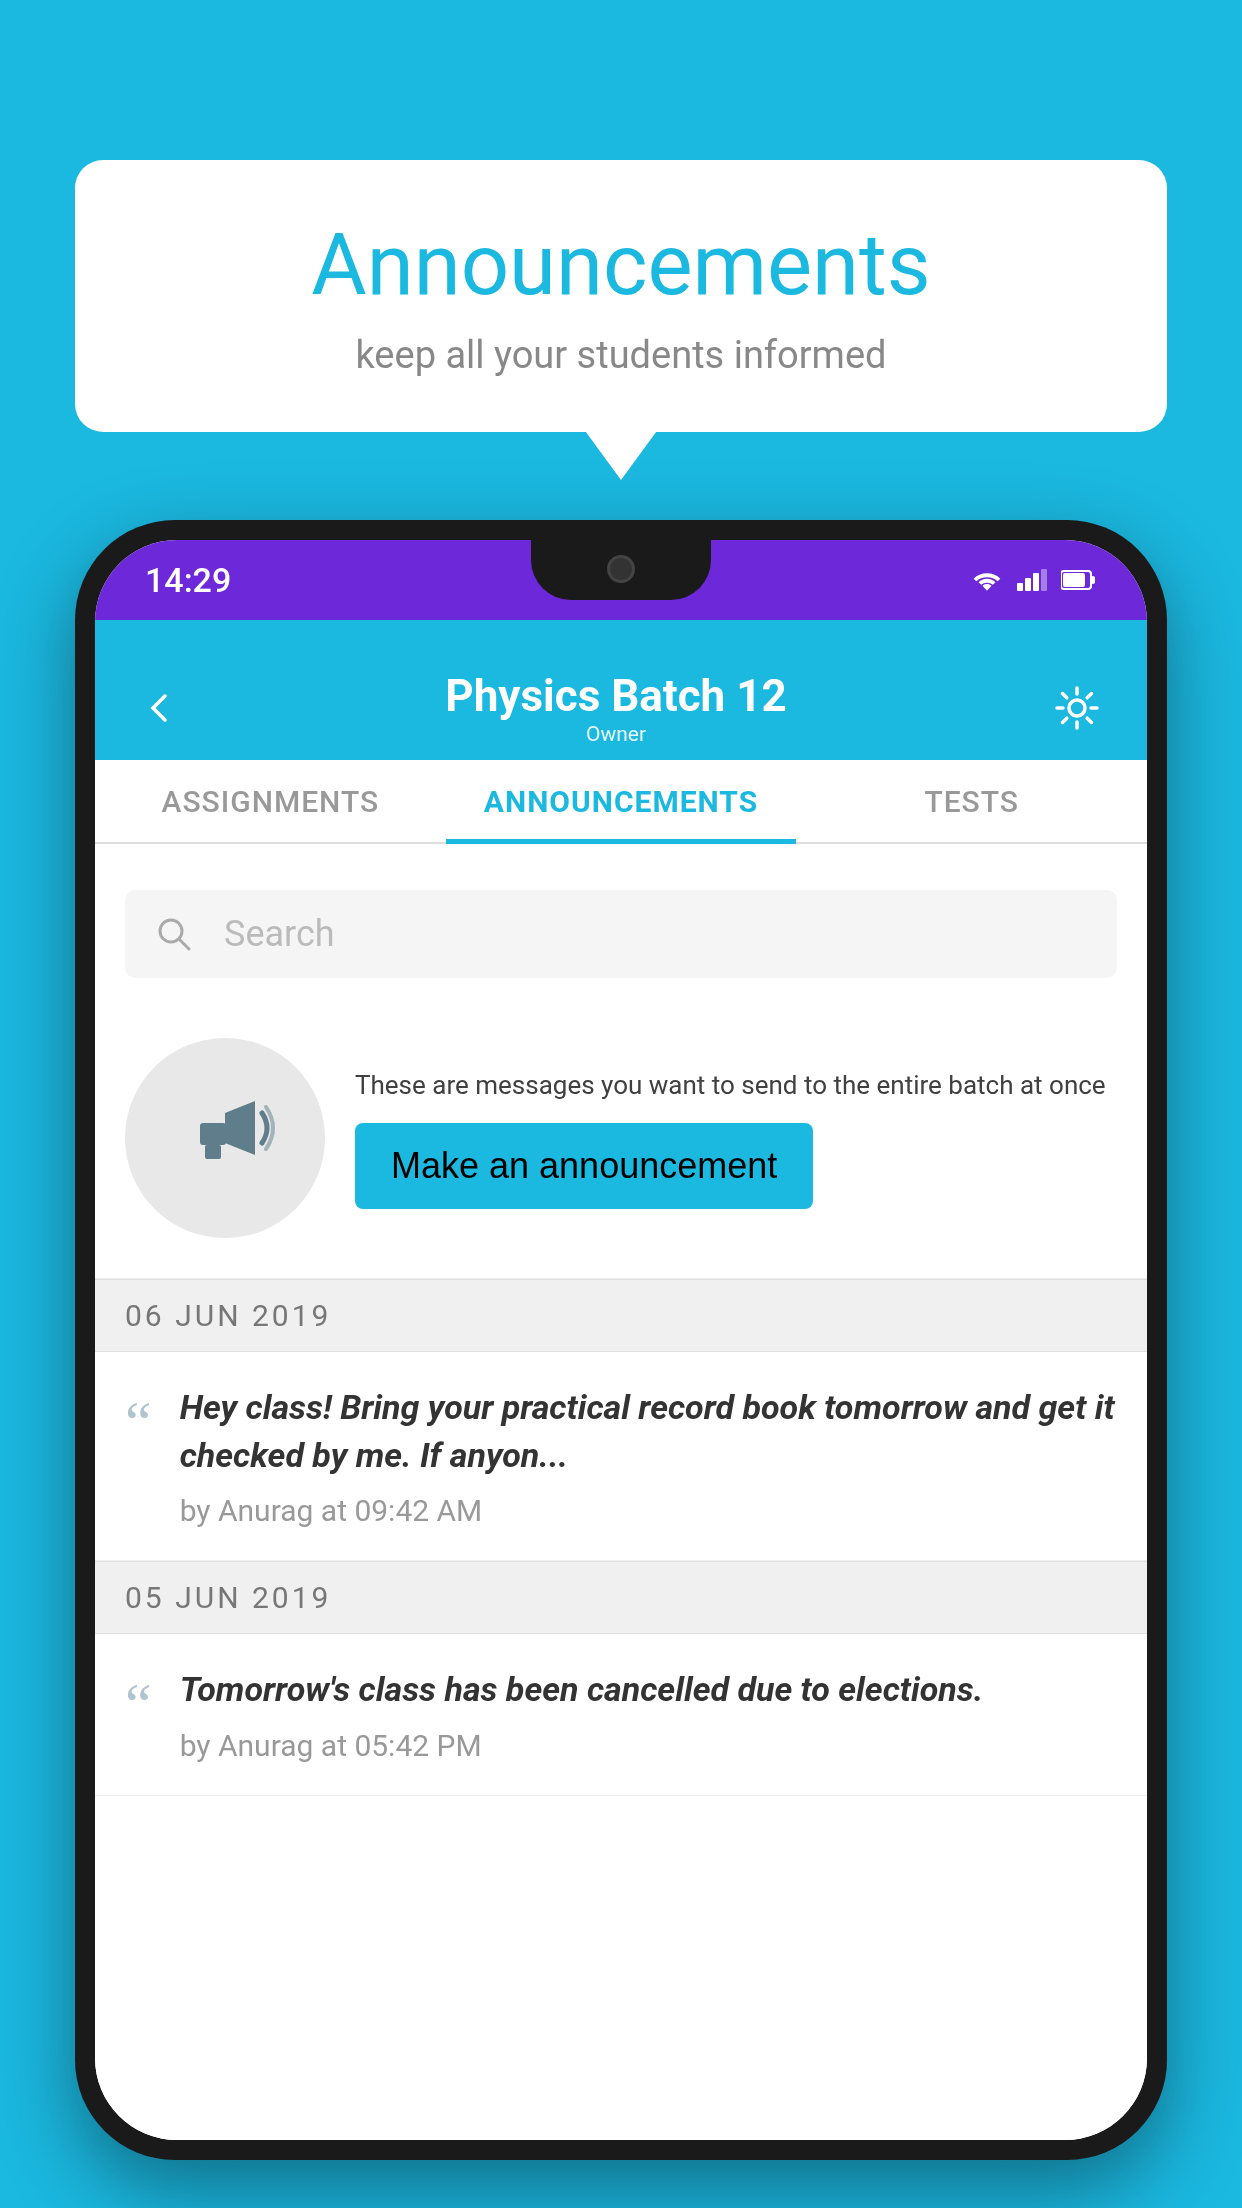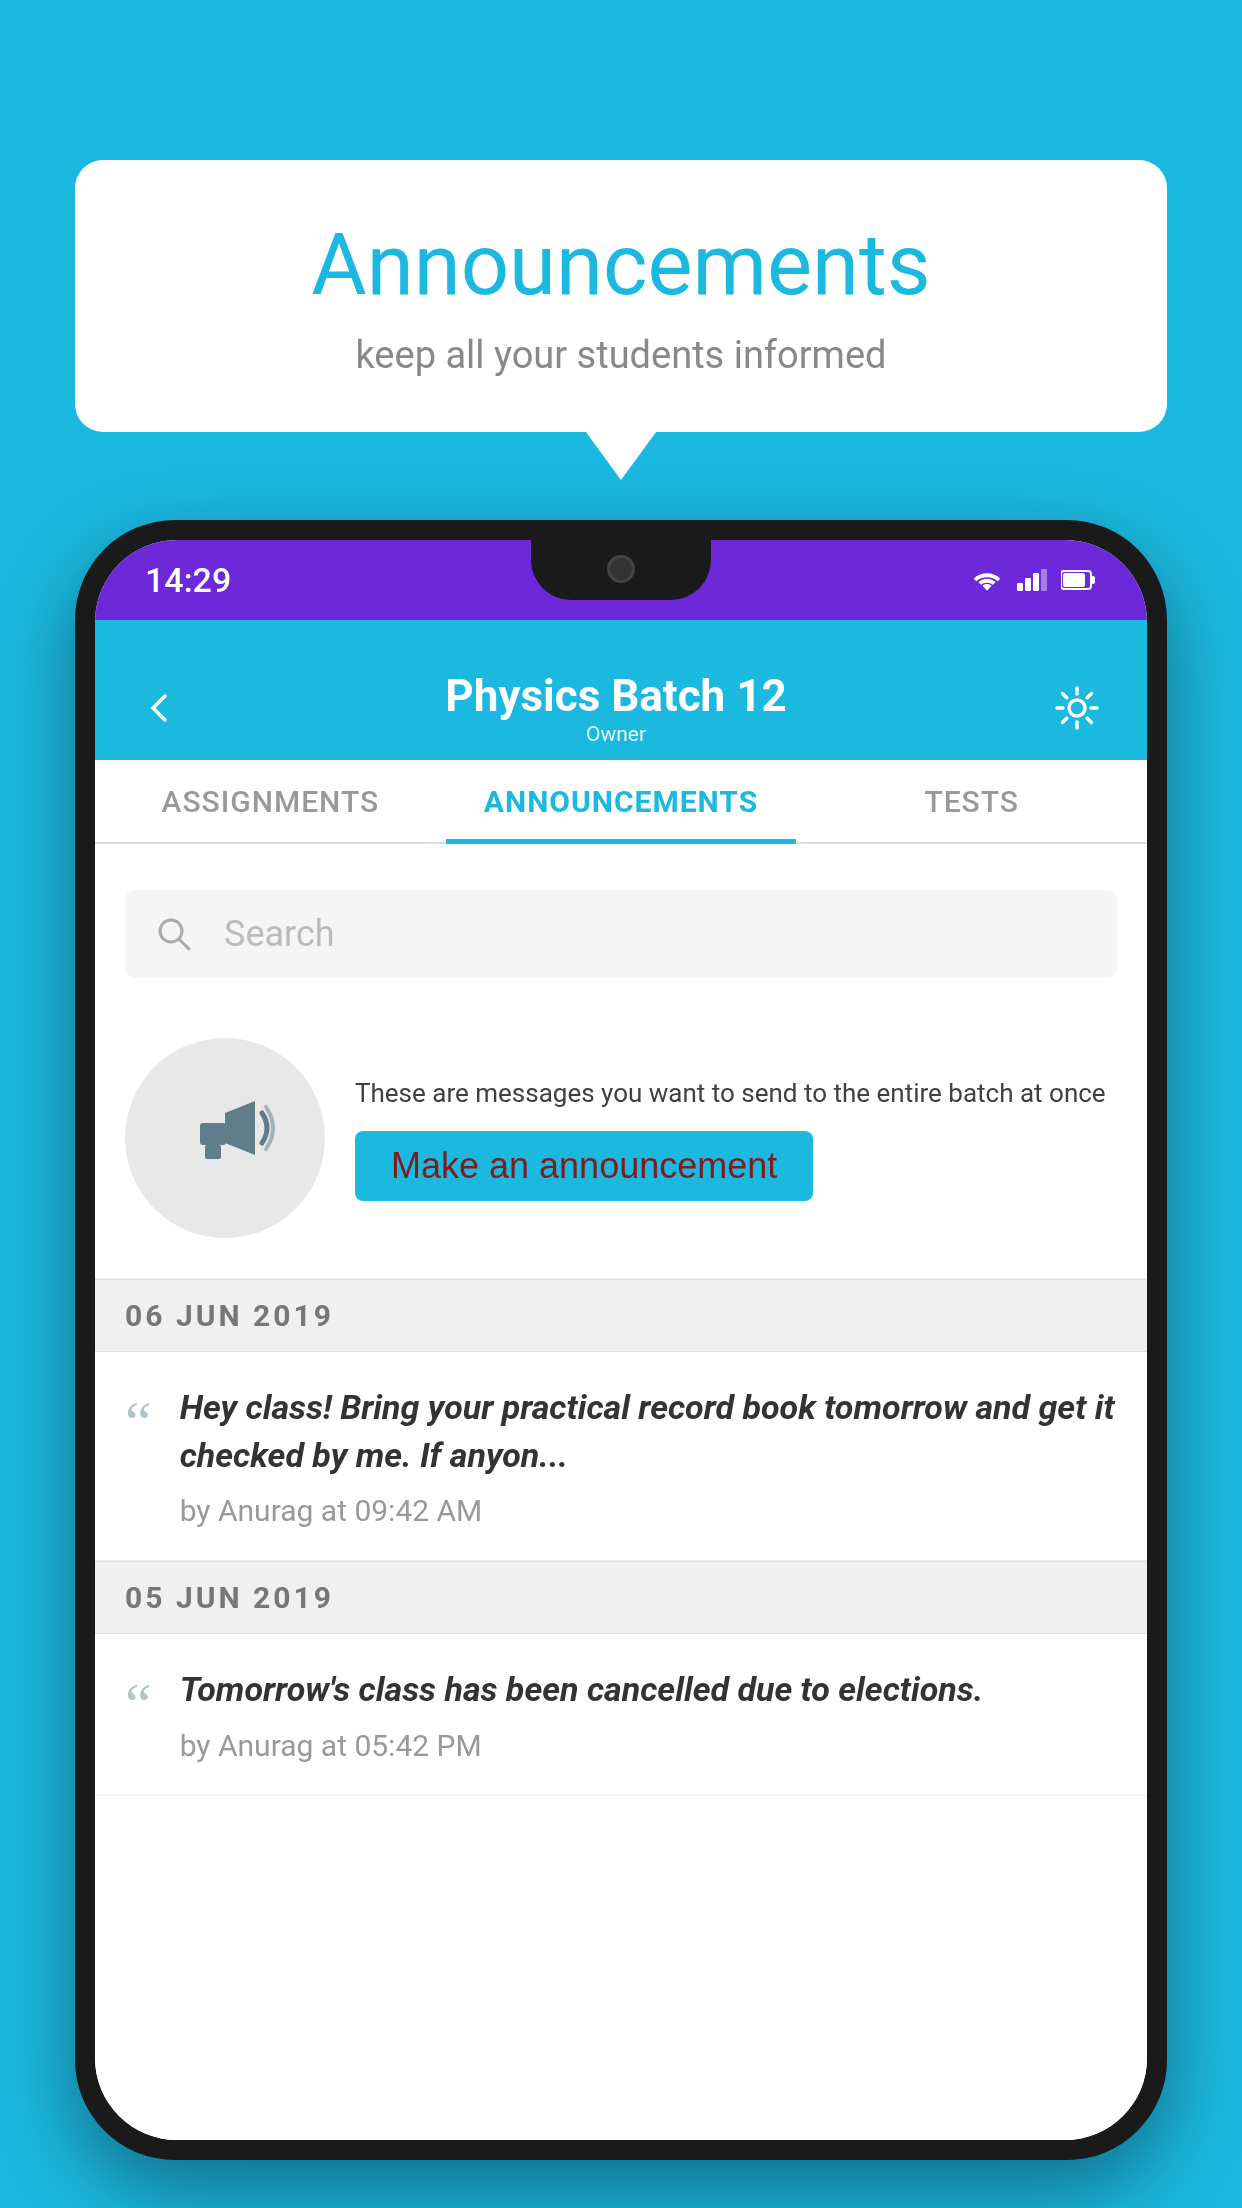--- a/index.html
+++ b/index.html
@@ -277,37 +277,37 @@
 
     .empty-state-text {
       font-size: 26px;
       color: #404040;
       line-height: 1.4;
       margin-bottom: 12px;
     }
 
     .make-announcement-btn {
       background: #1bb8e0;
-      color: #7f1d1d;
+      color: #000000;
       border: none;
       border-radius: 8px;
-      padding: 14px 36px;
+      padding: 22px 36px;
       font-size: 36px;
       font-weight: 500;
       cursor: pointer;
       margin-top: 8px;
     }
 
     
     .date-separator {
       background: #f0f0f0;
       padding: 18px 30px;
       font-size: 30px;
       color: #777;
-      font-weight: 700;
+      font-weight: 400;
       letter-spacing: 3px;
       border-bottom: 1px solid #e0e0e0;
       border-top: 1px solid #e0e0e0;
     }
 
     
     .announcement-item {
       display: flex;
       align-items: flex-start;
       padding: 32px 30px;

